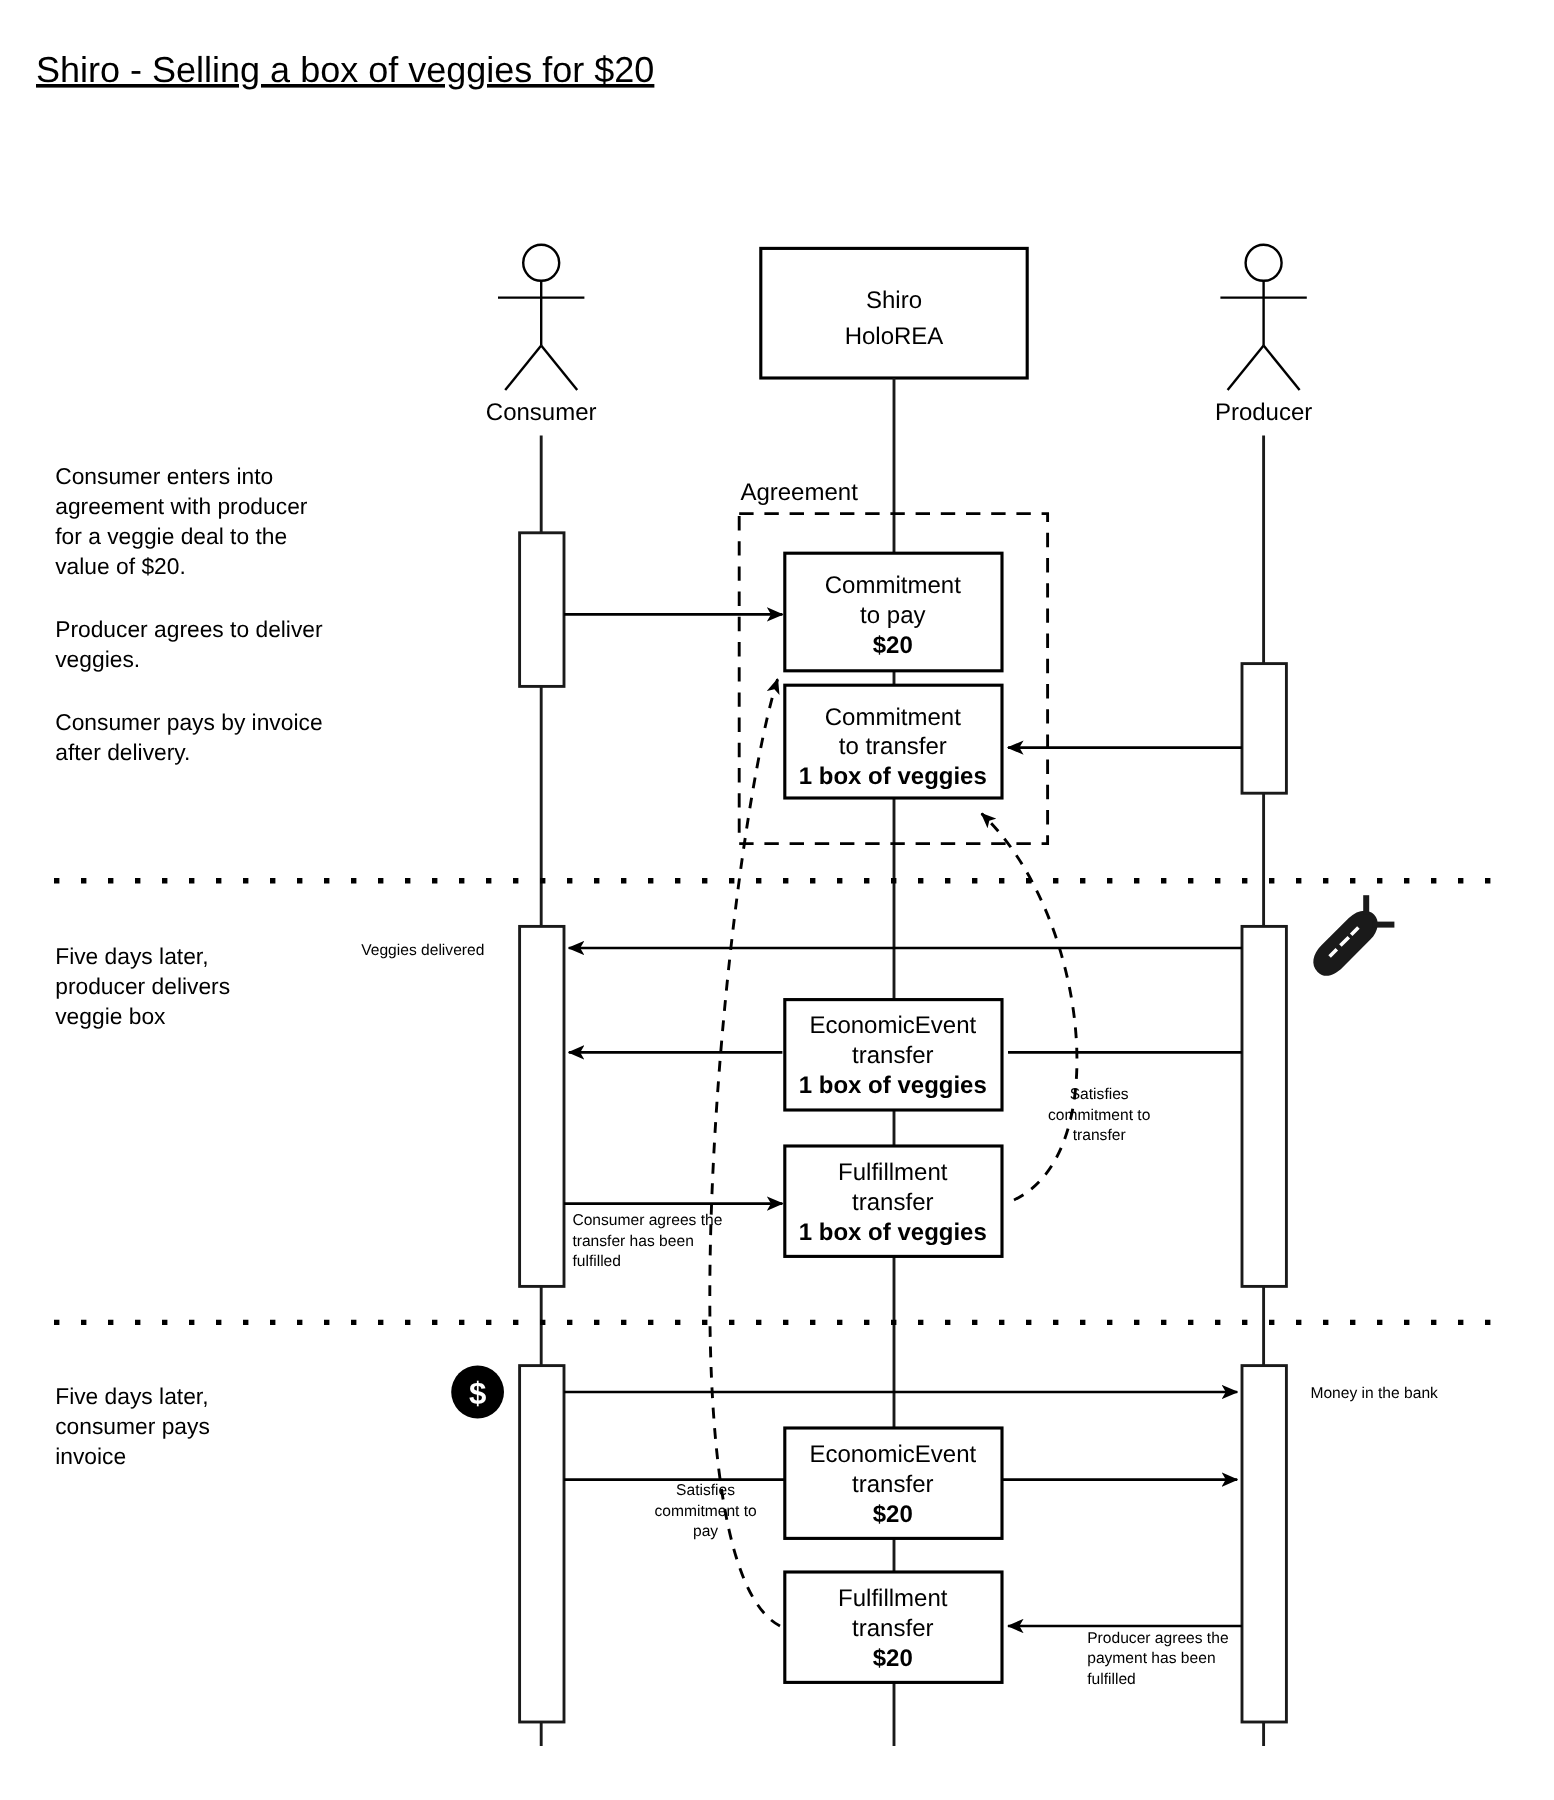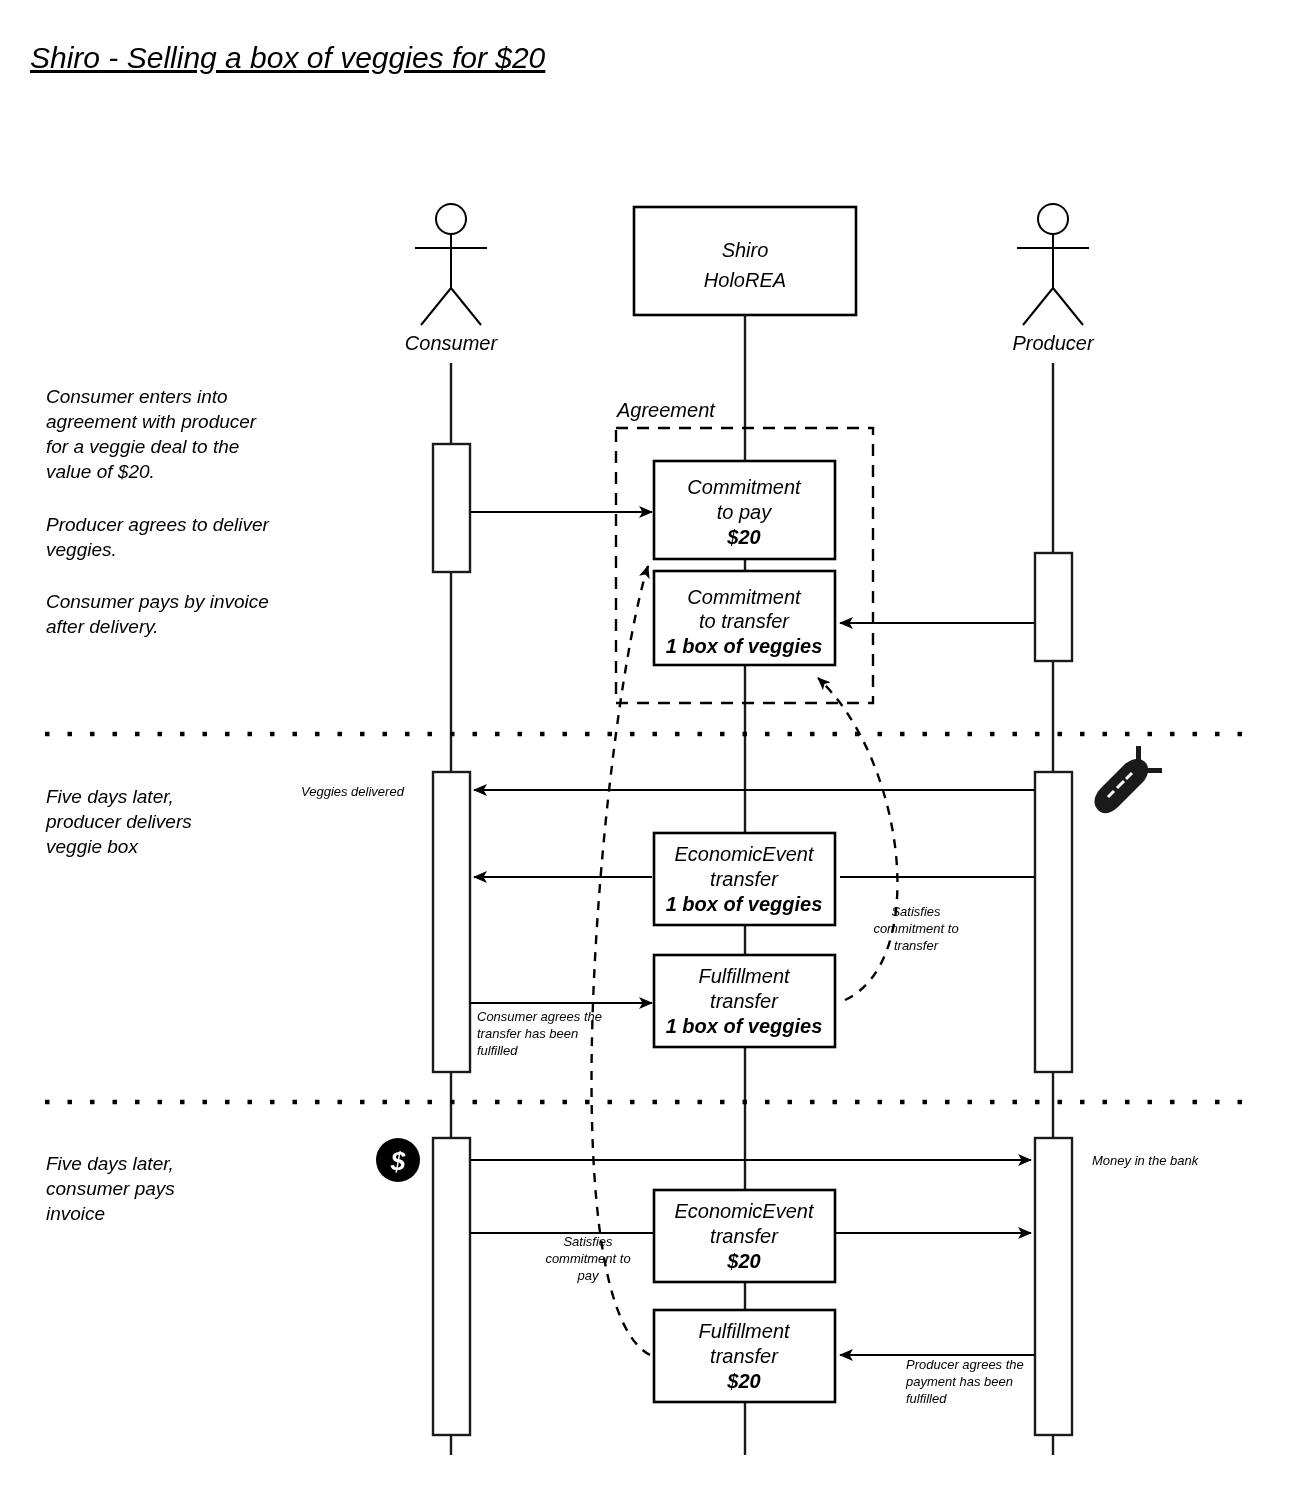--- a/index.html
+++ b/index.html
@@ -12,21 +12,20 @@
     height: 1500px;
     font-family: "Liberation Sans", sans-serif;
     color: #000000;
     overflow: hidden;
     position: relative;
   }
   #diagram-root {
     position: relative;
     width: 1032px;
     height: 1500px;
-    font-style: italic;
   }
   svg.layer {
     position: absolute;
     top: 0;
     left: 0;
     width: 1295px;
     height: 1500px;
   }
   .title-text {
     font-size: 30px;

